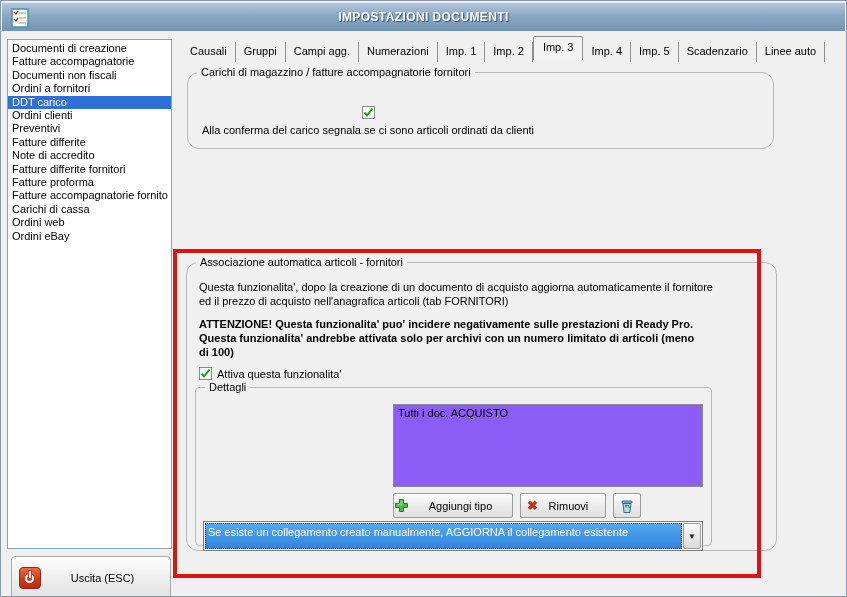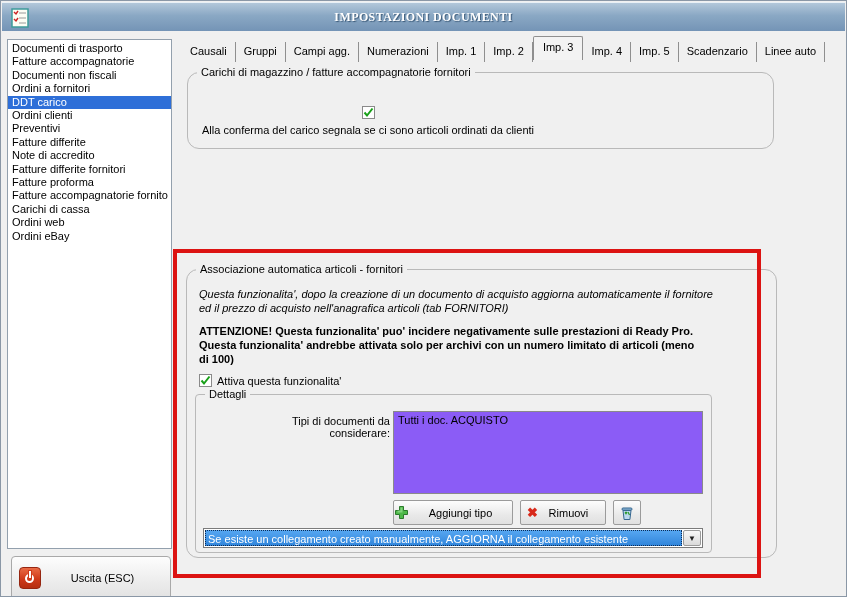--- a/index.html
+++ b/index.html
@@ -4,21 +4,21 @@
 <style>
   * { margin:0; padding:0; box-sizing:border-box; }
   html,body { width:847px; height:597px; }
   body { font-family:"Liberation Sans", sans-serif; font-size:11px; color:#000; overflow:hidden; }
 
   .window { position:absolute; inset:0; background:#f0f0f0; border:1px solid #8a97a6; overflow:hidden; }
 
   
   .titlebar { position:absolute; left:1px; top:1px; width:843px; height:29px;
     background:linear-gradient(#b2c7da 0%, #8aa8c4 45%, #7494b6 100%);
-    border-top:1px solid #e9f0f6; display:flex; align-items:center;font-family:Liberation Serif, serif; }
+    border-top:1px solid #e9f0f6; display:flex; align-items:center; }
   .titlebar-title { position:absolute; left:0; right:0; text-align:center;
     font-weight:bold; font-size:12px; letter-spacing:.4px; color:#fff;
     text-shadow:1px 1px 1px #3a5876; }
   .app-icon { position:absolute; left:9px; top:5px; width:18px; height:20px; }
 
   
   .doc-list { position:absolute; left:6px; top:38px; width:165px; height:510px;
     background:#fff; border:1px solid #93a0ad; padding-top:2px; }
   .doc-item { line-height:13.4px; padding:0 3px 0 4px; white-space:nowrap; overflow:hidden; cursor:default; }
   .doc-item.selected { background:#2e6fd8; color:#fff; }
@@ -39,50 +39,50 @@
   .tabstrip { position:absolute; left:181px; top:40px; height:21px; display:flex; align-items:flex-end; }
   .tab { line-height:17px; padding:1px 8px 2px 8px; border-right:1px solid #8f8f8f; cursor:pointer; white-space:nowrap; }
   .tab.selected { position:relative; top:-2px; background:#f3f3f3;
     border:1px solid #8f8f8f; border-bottom:none; border-radius:2px 2px 0 0; padding:2px 9px 4px 9px; }
 
   
   .groupbox { position:absolute; border:1px solid #b9b9b9; border-radius:12px; }
   .gb-legend { position:absolute; top:-7px; left:9px; background:#f0f0f0; padding:0 4px; white-space:nowrap; }
 
   .gb1 { left:186px; top:71px; width:587px; height:77px; }
-  .gb2 { left:185px; top:268px; width:591px; height:289px; }
+  .gb2 { left:185px; top:261px; width:591px; height:289px; }
   .gb-det { left:8px; top:124px; width:517px; height:159px; border:1px solid #b9b9b9; border-radius:4px; position:absolute; }
 
   
   .check-row { display:flex; align-items:center; gap:5px; }
   .checkbox { width:13px; height:13px; background:#fff; border:1px solid #8a8a8a; flex:0 0 auto;
     display:inline-flex; align-items:center; justify-content:center; cursor:pointer; }
 
   .gb1 .check-row { position:absolute; left:14px; top:33px;flex-direction:column; }
 
   .gb2-text { position:absolute; left:12px; top:17px; width:575px; }
-  .gb2-text .desc { width:528px; margin-bottom:9px; line-height:14px;font-style:italic; }
+  .gb2-text .desc { width:528px; margin-bottom:9px; line-height:14px; }
   .gb2-text .warning { width:505px; font-weight:bold; line-height:14px; }
   .gb2 .check-row.activate { position:absolute; left:12px; top:104px; }
 
   
   .det-label { position:absolute; left:38px; top:20px; width:156px; text-align:right; }
   .det-listbox { position:absolute; left:197px; top:16px; width:310px; height:83px;
     background:#8b5cf6; border:1px solid #8a8a8a; padding:2px 4px; }
   .det-buttons { position:absolute; left:197px; top:105px; display:flex; gap:7px; }
   .btn { height:25px; background:linear-gradient(#fdfdfd,#e9e9e9 60%,#e0e0e0);
     border:1px solid #9b9b9b; border-radius:2px; display:flex; align-items:center; cursor:pointer; }
   .btn-add { width:120px; padding:0 0; }
   .btn-remove { width:86px; padding:0 6px; }
   .btn-trash { width:28px; justify-content:center; }
   .btn .btn-label { flex:1; text-align:center; }
   .x-glyph { color:#d8291a; font-weight:bold; font-size:13px; line-height:13px; }
 
   
-  .combo { position:absolute; left:7px; top:133px; width:500px; height:20px;
+  .combo { position:absolute; left:7px; top:133px; width:500px; height:30px;
     background:#fff; border:1px solid #7b7b7b; display:flex; cursor:pointer; }
   .combo-sel { flex:1; margin:1px; background:linear-gradient(#58a8f2,#2f84da);
     color:#fff; line-height:18px; padding:0 3px; white-space:nowrap; overflow:hidden;
     outline:1px dotted #0b2b55; outline-offset:-1px; }
   .combo-arrow { width:18px; margin:1px 1px 1px 0; background:linear-gradient(#f8f8f8,#dadada);
     border:1px solid #9b9b9b; border-radius:2px; display:flex; align-items:center; justify-content:center;
     font-size:8px; color:#222; }
 
   
   .red-annotation { position:absolute; left:172px; top:248px; width:588px; height:329px;
@@ -99,21 +99,21 @@
       <line x1="8" y1="5" x2="15" y2="5" stroke="#9a9a9a" stroke-width="1"></line>
       <line x1="8" y1="10" x2="15" y2="10" stroke="#9a9a9a" stroke-width="1"></line>
       <line x1="8" y1="15" x2="15" y2="15" stroke="#9a9a9a" stroke-width="1"></line>
       <path d="M3 4 l2 2 l2 -3" fill="none" stroke="#cc2222" stroke-width="1.4"></path>
       <path d="M3 11 l2 2 l2 -3" fill="none" stroke="#cc2222" stroke-width="1.4"></path>
     </svg>
     <div class="titlebar-title">IMPOSTAZIONI DOCUMENTI</div>
   </div>
 
   <div class="doc-list">
-    <div class="doc-item">Documenti di trasporto</div>
+    <div class="doc-item">Documenti di creazione</div>
     <div class="doc-item">Fatture accompagnatorie</div>
     <div class="doc-item">Documenti non fiscali</div>
     <div class="doc-item">Ordini a fornitori</div>
     <div class="doc-item selected">DDT carico</div>
     <div class="doc-item">Ordini clienti</div>
     <div class="doc-item">Preventivi</div>
     <div class="doc-item">Fatture differite</div>
     <div class="doc-item">Note di accredito</div>
     <div class="doc-item">Fatture differite fornitori</div>
     <div class="doc-item">Fatture proforma</div>
@@ -170,21 +170,20 @@
         <svg width="11" height="11" viewBox="0 0 11 11">
             <path d="M1.5 5.5 L4 8.5 L9.5 1.5" fill="none" stroke="#18a018" stroke-width="2"></path>
           </svg>
       </span>
       <span>Attiva questa funzionalita'</span>
     </div>
 
     <div class="gb-det">
       <span class="gb-legend">Dettagli</span>
 
-      <span class="det-label">Tipi di documenti da considerare:</span>
 
       <div class="det-listbox">
         <div>Tutti i doc. ACQUISTO</div>
       </div>
 
       <div class="det-buttons">
         <div class="btn btn-add">
           <svg width="15" height="15" viewBox="0 0 15 15">
             <path d="M5.5 1.5 h4 v4 h4 v4 h-4 v4 h-4 v-4 h-4 v-4 h4 z" fill="#4db848" stroke="#2c7a2c" stroke-width="1"></path>
             <path d="M6.5 2.5 h2 v5 h-5 v-2 h3 z" fill="#8fd98a" opacity="0.8"></path>

